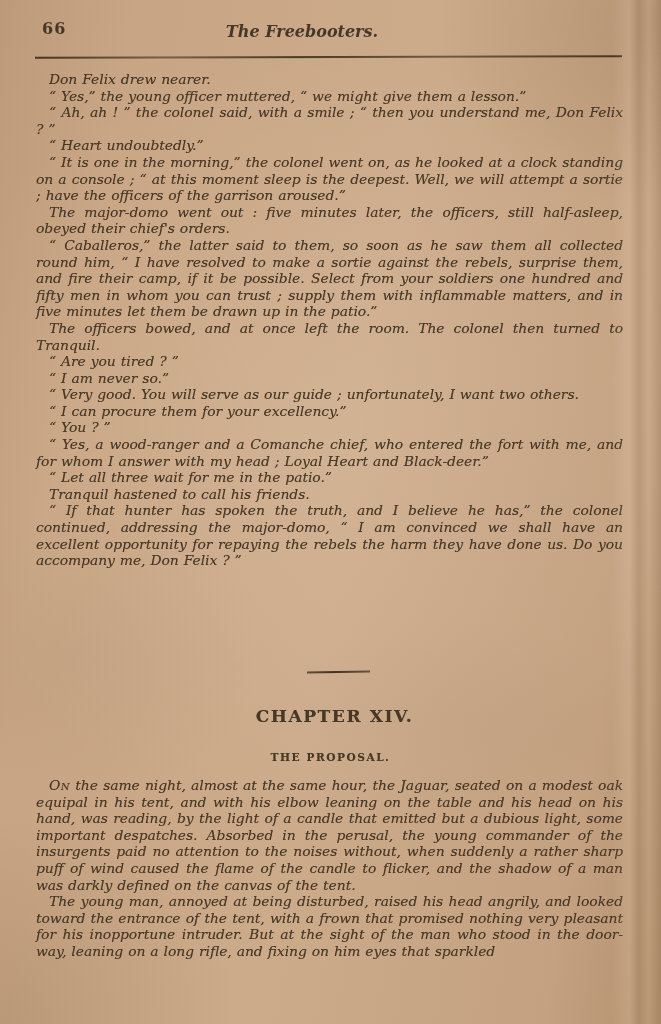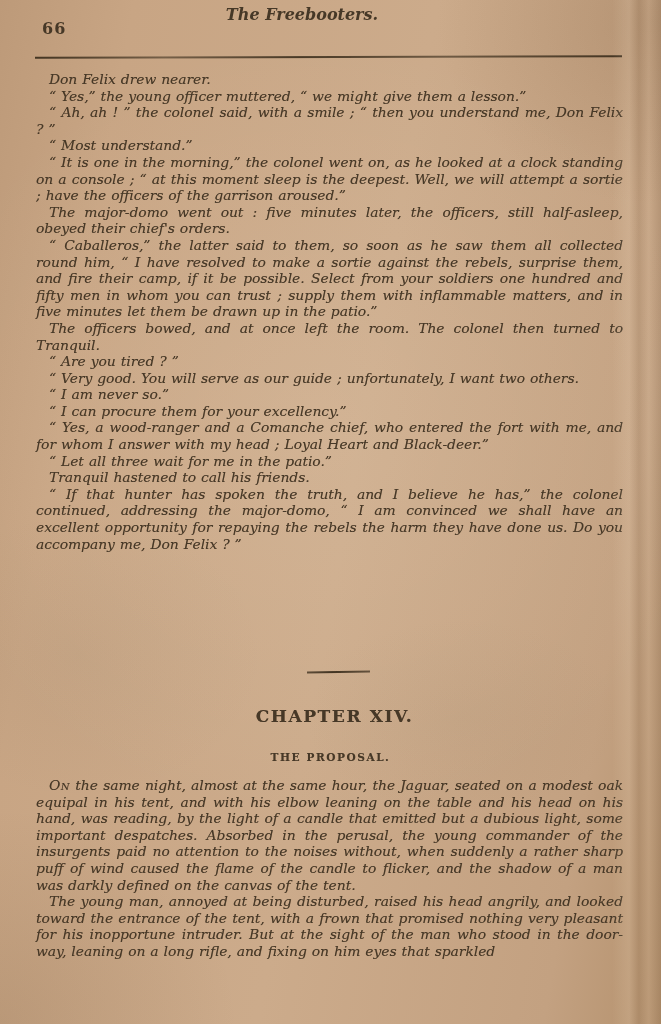--- a/index.html
+++ b/index.html
@@ -35,21 +35,21 @@
       rgba(86,60,34,0.10) 55%,
       rgba(255,238,214,0.08) 75%,
       rgba(70,48,26,0.12) 100%);
     pointer-events: none;
   }
   .page-number {
     position: absolute; left: 42px; top: 19px;
     font-size: 16px; font-weight: bold; letter-spacing: 1px; text-align: right;
   }
   .running-title {
-    position: absolute; left: 35px; top: 5px; width: 534px;
+    position: absolute; left: 35px; top: 22px; width: 534px;
     text-align: center;
     font-size: 16px; font-style: italic; font-weight: bold;
   }
   .header-rule {
     position: absolute; left: 35px; top: 56px; width: 587px; height: 2px;
     background: linear-gradient(90deg,
       rgba(62,48,30,0.95) 0%, rgba(62,48,30,0.60) 22%,
       rgba(62,48,30,0.92) 45%, rgba(62,48,30,0.65) 70%,
       rgba(62,48,30,0.95) 100%);
     transform: rotate(-0.15deg);
@@ -90,29 +90,30 @@
 <div class="page">
 
   <div class="page-number">66</div>
   <div class="running-title">The Freebooters.</div>
   <div class="header-rule"></div>
 
   <div class="body-text" id="section-1">
     <p>Don Felix drew nearer.</p>
     <p>“ Yes,” the young officer muttered, “ we might give them a lesson.”</p>
     <p>“ Ah, ah ! ” the colonel said, with a smile ; “ then you understand me, Don Felix ? ”</p>
-    <p>“ Most understand.”</p>
+    <p>“ Heart undoubtedly.”</p>
     <p>“ It is one in the morning,” the colonel went on, as he looked at a clock standing on a console ; “ at this moment sleep is the deepest.  Well, we will attempt a sortie ; have the officers of the garrison aroused.”</p>
     <p>The major-domo went out : five minutes later, the officers, still half-asleep, obeyed their chief's orders.</p>
     <p>“ Caballeros,” the latter said to them, so soon as he saw them all collected round him, “ I have resolved to make a sortie against the rebels, surprise them, and fire their camp, if it be possible.  Select from your soldiers one hundred and fifty men in whom you can trust ; supply them with inflammable matters, and in five minutes let them be drawn up in the patio.”</p>
     <p>The officers bowed, and at once left the room.  The colonel then turned to Tranquil.</p>
     <p>“ Are you tired ? ”</p>
+    <p>“ I am never so.”</p>
     <p>“ Very good.  You will serve as our guide ; unfortunately, I want two others.</p>
-    <p>“ I am never so.”</p>
     <p>“ I can procure them for your excellency.”</p>
+    <p>“ You ? ”</p>
     <p>“ Yes, a wood-ranger and a Comanche chief, who entered the fort with me, and for whom I answer with my head ; Loyal Heart and Black-deer.”</p>
     <p>“ Let all three wait for me in the patio.”</p>
     <p>Tranquil hastened to call his friends.</p>
     <p>“ If that hunter has spoken the truth, and I believe he has,” the colonel continued, addressing the major-domo, “ I am convinced we shall have an excellent opportunity for repaying the rebels the harm they have done us.  Do you accompany me, Don Felix ? ”</p>
   </div>
 
   <div class="section-break-rule"></div>
 
   <div class="chapter-heading">CHAPTER XIV.</div>
   <div class="chapter-subtitle">THE PROPOSAL.</div>

